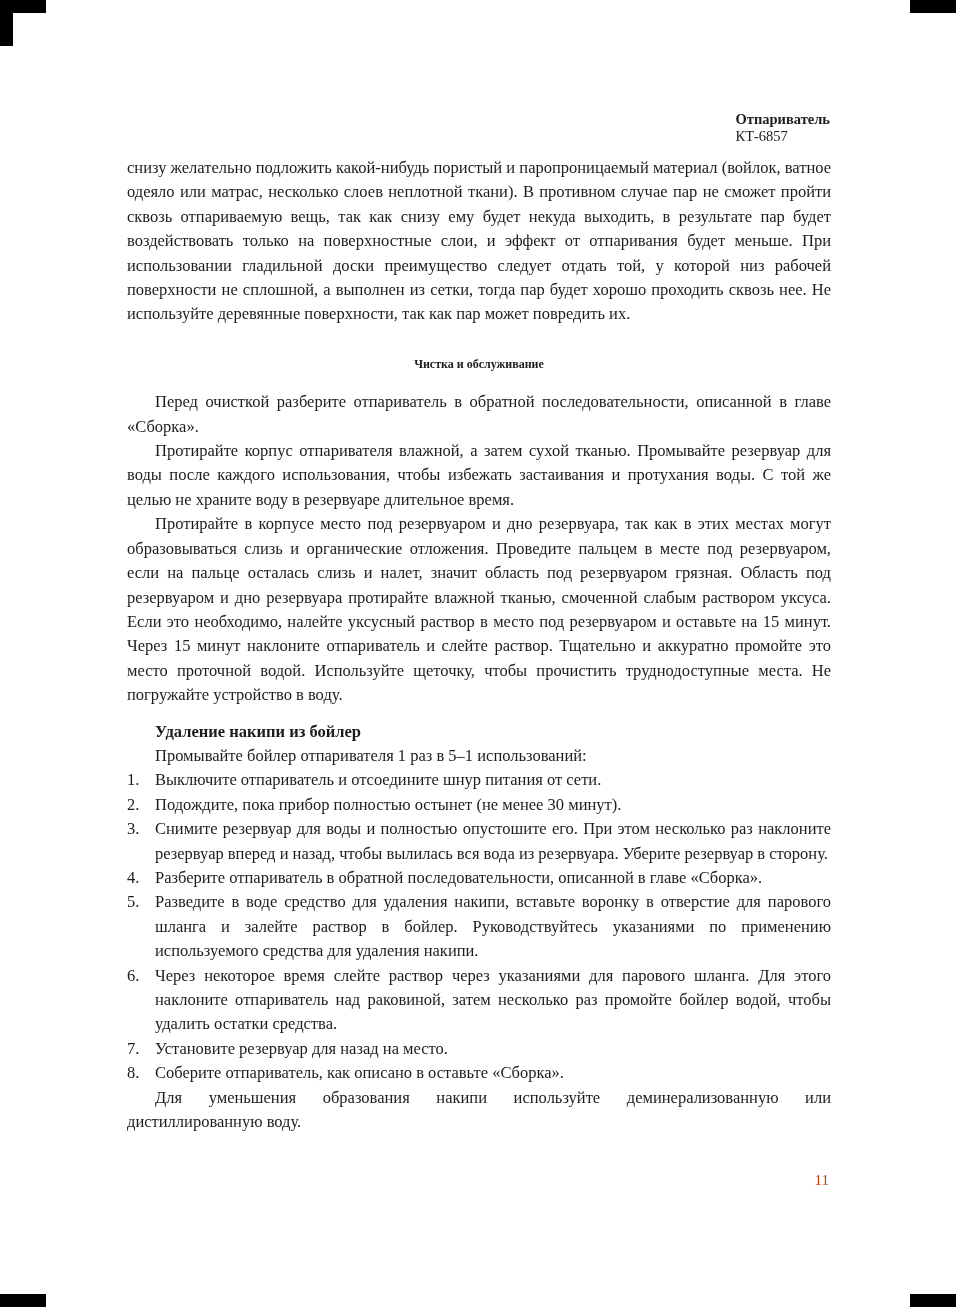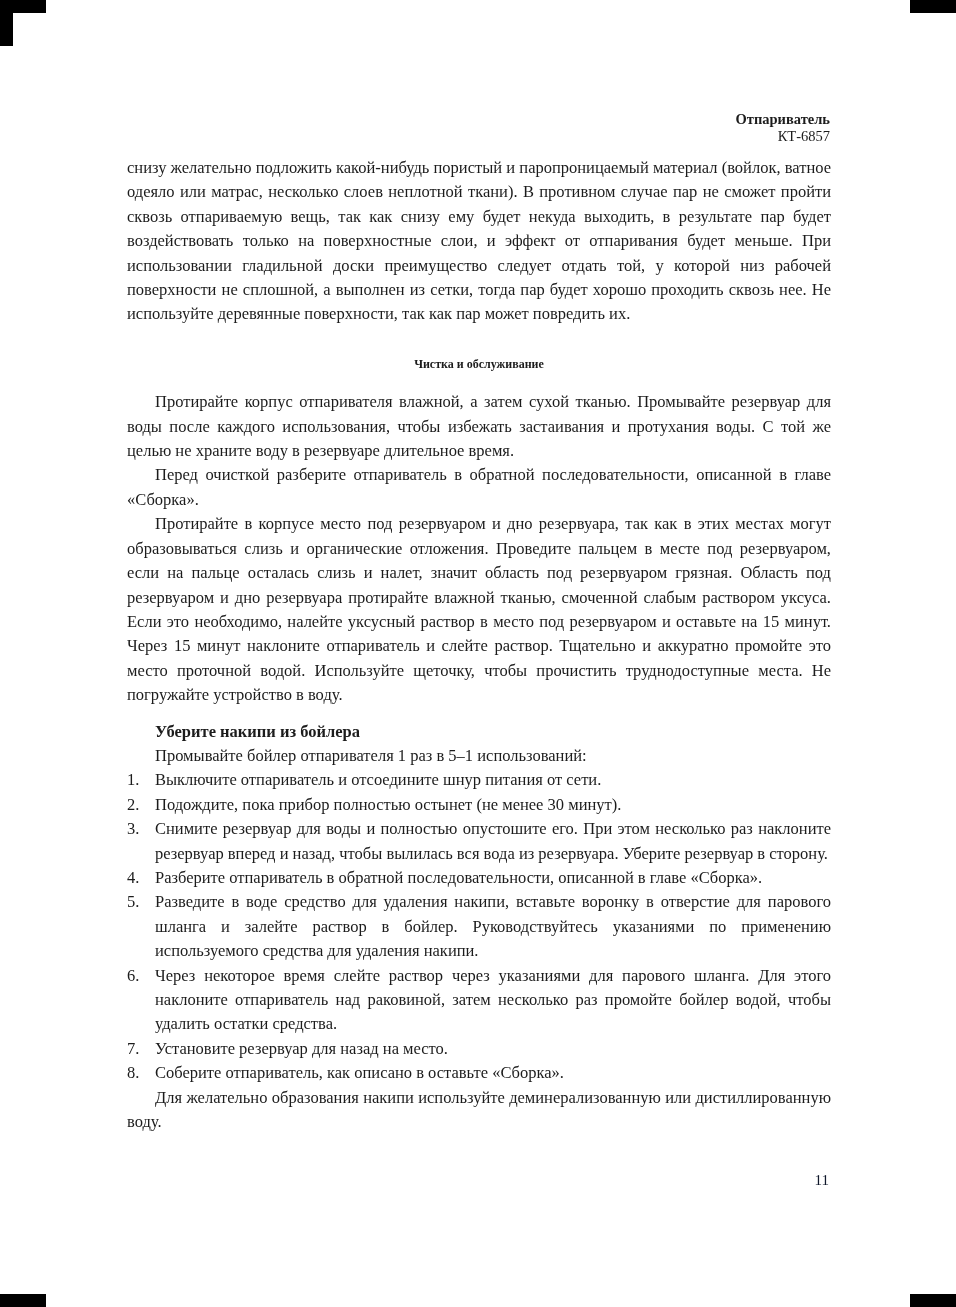--- a/index.html
+++ b/index.html
@@ -23,21 +23,20 @@
   .crop.tl-v { top: 0; left: 0; width: 13px; height: 46px; }
   .crop.tl-h { top: 0; left: 0; width: 46px; height: 13px; }
   .crop.tr-h { top: 0; right: 0; width: 46px; height: 13px; }
   .crop.bl-h { bottom: 0; left: 0; width: 46px; height: 13px; }
   .crop.br-h { bottom: 0; right: 0; width: 46px; height: 13px; }
 
   .doc-header {
     position: absolute;
     top: 111px;
     right: 126px;
-    text-align: right;
     font-size: 14.5px;
     line-height: 17px;
   }
   .product-name { font-weight: bold; }
 
   .content {
     position: absolute;
     top: 156px;
     left: 127px;
     width: 704px;
@@ -67,21 +66,21 @@
   .steps { list-style: none; }
   .step { display: flex; }
   .step-num { flex: 0 0 28px; }
   .step-text { flex: 1 1 auto; text-align: justify; }
 
   .page-number {
     position: absolute;
     right: 127px;
     bottom: 118px;
     font-size: 15px;
-    color: #0f172a;
+    color: #c2410c;
   }
 </style>
 </head>
 <body>
 
 <div class="page">
 
   <div class="crop tl-v"></div>
   <div class="crop tl-h"></div>
   <div class="crop tr-h"></div>
@@ -92,25 +91,25 @@
     <div class="product-name">Отпариватель</div>
     <div class="model-number">КТ-6857</div>
   </header>
 
   <main class="content">
 
     <p class="para">снизу желательно подложить какой-нибудь пористый и паропроницаемый материал (войлок, ватное одеяло или матрас, несколько слоев неплотной ткани). В противном случае пар не сможет пройти сквозь отпариваемую вещь, так как снизу ему будет некуда выходить, в результате пар будет воздействовать только на поверхностные слои, и эффект от отпаривания будет меньше. При использовании гладильной доски преимущество следует отдать той, у которой низ рабочей поверхности не сплошной, а выполнен из сетки, тогда пар будет хорошо проходить сквозь нее. Не используйте деревянные поверхности, так как пар может повредить их.</p>
 
     <h1 class="section-title">Чистка и обслуживание</h1>
 
+    <p class="para indent">Перед очисткой разберите отпариватель в обратной последовательности, описанной в главе «Сборка».</p>
     <p class="para indent">Протирайте корпус отпаривателя влажной, а затем сухой тканью. Промывайте резервуар для воды после каждого использования, чтобы избежать застаивания и протухания воды. С той же целью не храните воду в резервуаре длительное время.</p>
-    <p class="para indent">Перед очисткой разберите отпариватель в обратной последовательности, описанной в главе «Сборка».</p>
     <p class="para indent">Протирайте в корпусе место под резервуаром и дно резервуара, так как в этих местах могут образовываться слизь и органические отложения. Проведите пальцем в месте под резервуаром, если на пальце осталась слизь и налет, значит область под резервуаром грязная. Область под резервуаром и дно резервуара протирайте влажной тканью, смоченной слабым раствором уксуса. Если это необходимо, налейте уксусный раствор в место под резервуаром и оставьте на 15 минут. Через 15 минут наклоните отпариватель и слейте раствор. Тщательно и аккуратно промойте это место проточной водой. Используйте щеточку, чтобы прочистить труднодоступные места. Не погружайте устройство в воду.</p>
 
-    <h2 class="subsection-title">Уберите накипи из бойлера</h2>
+    <h2 class="subsection-title">Удаление накипи из бойлер</h2>
 
     <p class="para indent">Промывайте бойлер отпаривателя 1 раз в 5–1 использований:</p>
 
     <ol class="steps">
       <li class="step">
         <span class="step-num">1.</span>
         <span class="step-text">Выключите отпариватель и отсоедините шнур питания от сети.</span>
       </li>
       <li class="step">
         <span class="step-num">2.</span>
@@ -135,19 +134,19 @@
       <li class="step">
         <span class="step-num">7.</span>
         <span class="step-text">Установите резервуар для назад на место.</span>
       </li>
       <li class="step">
         <span class="step-num">8.</span>
         <span class="step-text">Соберите отпариватель, как описано в оставьте «Сборка».</span>
       </li>
     </ol>
 
-    <p class="para indent">Для желательно образования накипи используйте деминерализованную или дистиллированную воду.</p>
+    <p class="para indent">Для уменьшения образования накипи используйте деминерализованную или дистиллированную воду.</p>
 
   </main>
 
   <div class="page-number">11</div>
 
 </div>
 
 </body></html>

